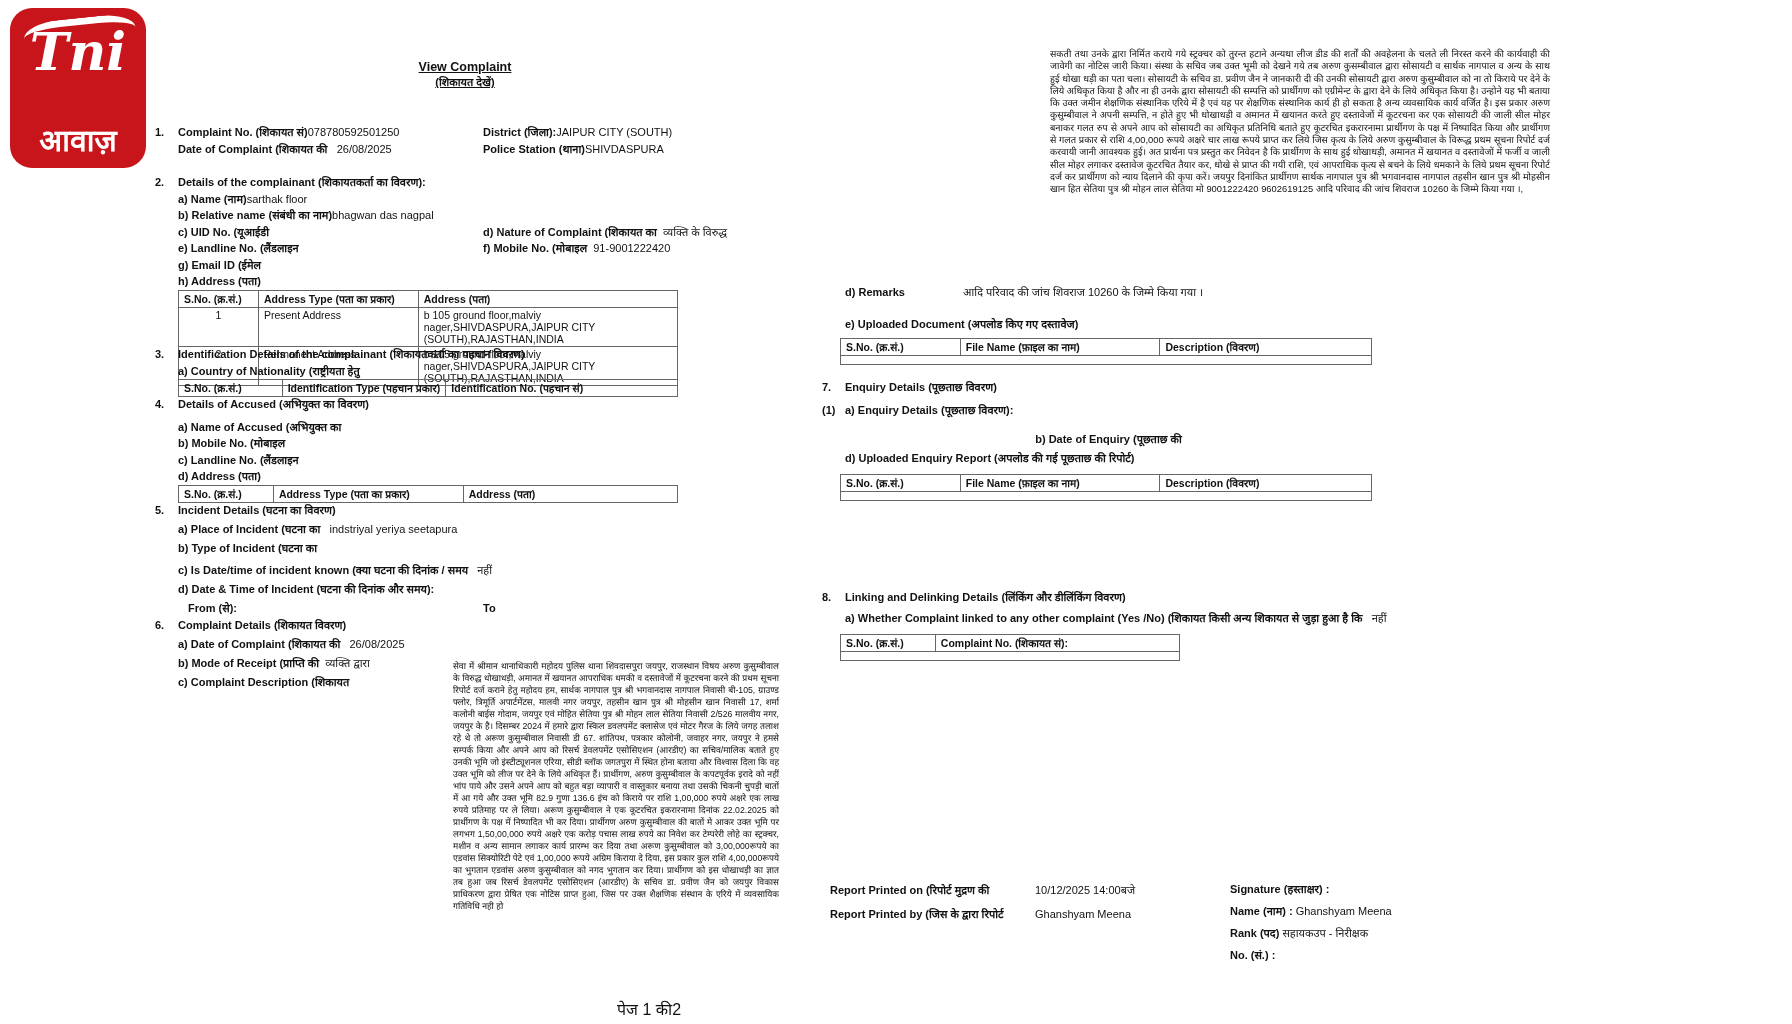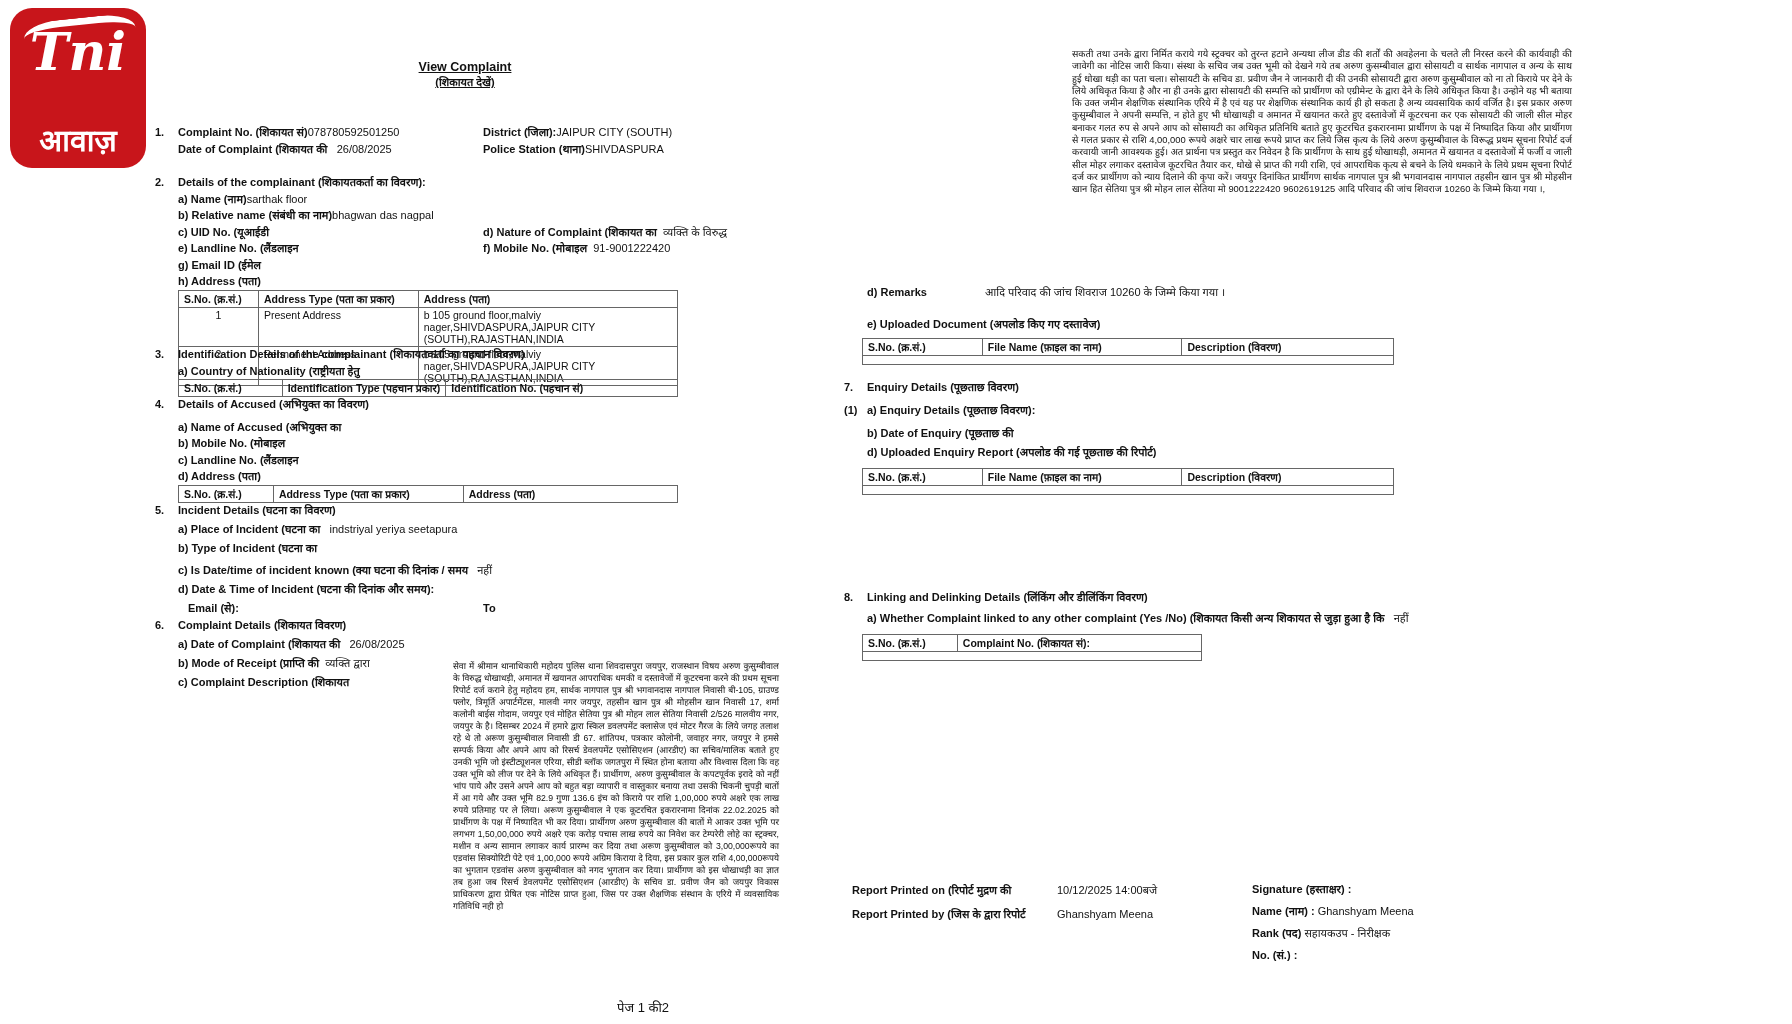--- a/index.html
+++ b/index.html
@@ -12,21 +12,21 @@
   .logo .swoosh { position:absolute; left:14px; top:10px; width:112px; height:30px;
           border-top:7px solid #fff; border-radius:100%/46px; transform:rotate(-6deg); }
   .logo .word { position:absolute; top:14px; left:0; width:100%; text-align:center;
           font-family:"DejaVu Serif",serif; font-style:italic; font-weight:bold;
           font-size:52px; line-height:60px; }
   .logo .sub { position:absolute; bottom:8px; left:0; width:100%; text-align:center;
           font-weight:bold; font-size:30px; }
 
   
   .colL { position:absolute; left:155px; top:60px; width:632px; height:960px; }
-  .colR { position:absolute; left:844px; top:48px; width:740px; height:970px; }
+  .colR { position:absolute; left:822px; top:48px; width:740px; height:970px; }
 
   .doc-title { position:absolute; top:0; left:0; width:620px; text-align:center; }
   .doc-title .en { font-weight:bold; font-size:12.5px; text-decoration:underline; }
   .doc-title .hi { font-weight:bold; font-size:11px; text-decoration:underline; }
 
   .sec { position:absolute; left:0; width:632px; font-size:11px; }
   .srow { display:flex; align-items:flex-start; }
   .num { width:23px; font-weight:bold; flex:0 0 23px; }
   .b { font-weight:bold; }
   .val { font-weight:normal; }
@@ -41,21 +41,21 @@
   td.center { text-align:center; }
   .addr-tbl { width:500px; }
   .addr-tbl .c1{width:80px;} .addr-tbl .c2{width:160px;} .addr-tbl .c3{width:260px;}
   .id-tbl { width:500px; }
   .id-tbl .c1{width:105px;} .id-tbl .c2{width:160px;} .id-tbl .c3{width:235px;}
   .acc-tbl { width:500px; }
   .acc-tbl .c1{width:95px;} .acc-tbl .c2{width:190px;} .acc-tbl .c3{width:215px;}
 
   .desc-block { position:absolute; left:298px; top:600px; width:326px;
                 font-size:8.7px; line-height:12px; text-align:justify; }
-  .page-note { position:absolute; left:462px; top:938px; font-size:13px; }
+  .page-note { position:absolute; left:462px; top:938px; font-size:16px; }
 
   
   .cont-par { position:absolute; left:228px; top:0; width:500px;
               font-size:9.4px; line-height:12.3px; text-align:justify; }
   .rblock { position:absolute; font-size:11px; }
   .r-tbl { width:532px; margin-left:18px; }
   .r-tbl .c1{width:120px;} .r-tbl .c2{width:200px;} .r-tbl .c3{width:212px;}
   .r-tbl td.empty { height:9px; border-top:none; }
   .lnk-tbl { width:340px; margin-left:18px; }
   .lnk-tbl .c1{width:95px;} .lnk-tbl .c2{width:245px;}
@@ -175,21 +175,21 @@
   <div class="sec" style="top:441px;">
     <div class="srow ln5">
         <span class="num">5.</span>
         <span class="b">Incident Details (घटना का विवरण)</span>
       </div>
     <div class="ind ln5"><span class="b">a) Place of Incident (घटना का</span>&nbsp;&nbsp;&nbsp;<span class="val">indstriyal yeriya seetapura</span></div>
     <div class="ind ln5"><span class="b">b) Type of Incident (घटना का</span></div>
     <div class="ind ln5" style="margin-top:3px;"><span class="b">c) Is Date/time of incident known (क्या घटना की दिनांक / समय</span>&nbsp;&nbsp;&nbsp;<span class="val">नहीं</span></div>
     <div class="ind ln5"><span class="b">d) Date &amp; Time of Incident (घटना की दिनांक और समय):</span></div>
     <div class="ind ln5 srow">
-        <span class="half" style="padding-left:10px;"><span class="b">Email (से):</span></span>
+        <span class="half" style="padding-left:10px;"><span class="b">From (से):</span></span>
         <span class="b">To</span>
       </div>
   </div>
 
   <div class="sec" style="top:556px;">
     <div class="srow ln5">
         <span class="num">6.</span>
         <span class="b">Complaint Details (शिकायत विवरण)</span>
       </div>
     <div class="ind ln5"><span class="b">a) Date of Complaint (शिकायत की</span>&nbsp;&nbsp;&nbsp;<span class="val">26/08/2025</span></div>
@@ -231,21 +231,21 @@
 
   <div class="rblock" style="top:330px; left:0;">
     <div class="srow ln5">
         <span class="num">7.</span>
         <span class="b">Enquiry Details (पूछताछ विवरण)</span>
       </div>
     <div class="srow ln5" style="margin-top:4px;">
         <span style="width:23px; font-weight:bold; flex:0 0 23px;">(1)</span>
         <span class="b">a) Enquiry Details (पूछताछ विवरण):</span>
       </div>
-    <div class="ind ln5" style="margin-top:4px;"><span class="b">b) Date of Enquiry (पूछताछ की</span></div>
+    <div class="ind ln5" style="margin-top:10px;text-align:center;"><span class="b">b) Date of Enquiry (पूछताछ की</span></div>
     <div class="ind ln5"><span class="b">d) Uploaded Enquiry Report (अपलोड की गई पूछताछ की रिपोर्ट)</span></div>
     <div class="gap6"></div>
     <table class="r-tbl">
       <tbody>
           <tr>
         <th class="c1">S.No. (क्र.सं.)</th>
         <th class="c2">File Name (फ़ाइल का नाम)</th>
         <th class="c3">Description (विवरण)</th>
       </tr>
       <tr>

